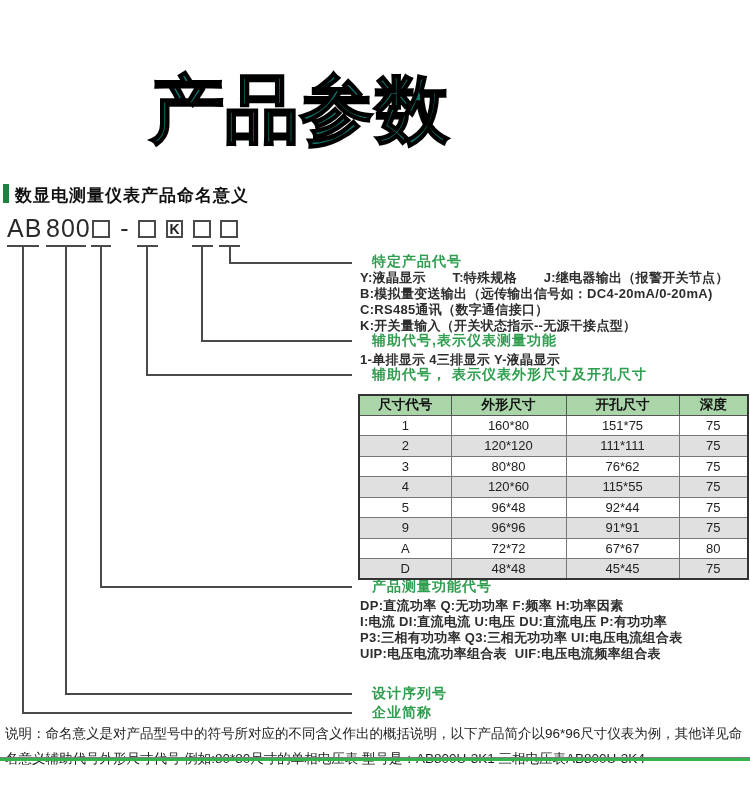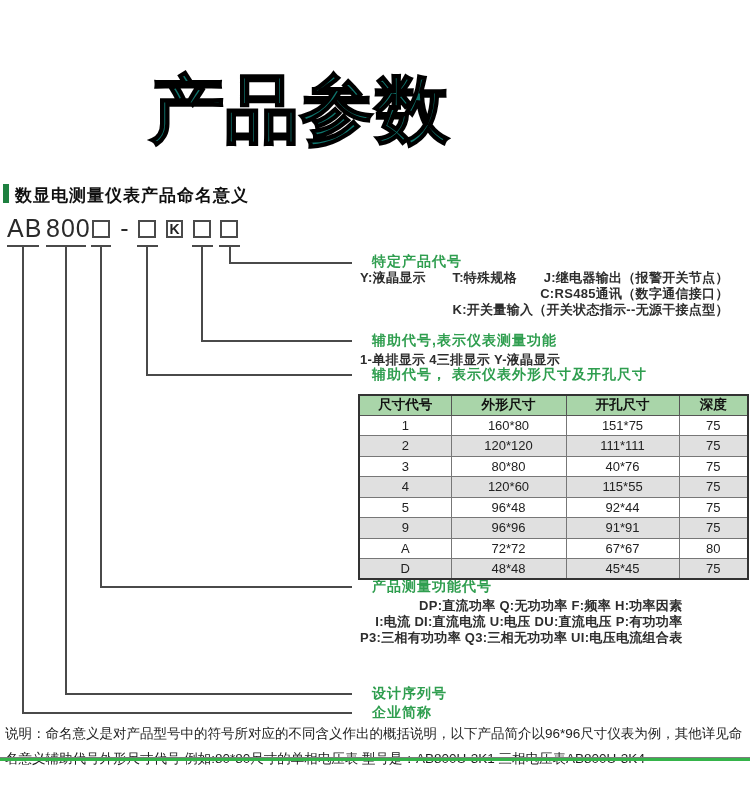--- a/index.html
+++ b/index.html
@@ -28,21 +28,21 @@
   }
   
   .tick  { position:absolute; top:245px; height:2px; background:#4a4a4a; }
   .vline { position:absolute; width:2px; background:#4a4a4a; }
   .hline { position:absolute; height:2px; background:#4a4a4a; }
   
   .co-head {
     position:absolute; left:372px; font-size:14px; font-weight:bold;
     color:var(--green,#2f9e4f); letter-spacing:1px; white-space:pre;
   }
-  .co-details { position:absolute; left:360px;text-align:right; }
+  .co-details { position:absolute; left:360px; }
   .detail-line {
     font-size:13px; line-height:16px; color:#2d2d2d; font-weight:600;
     white-space:pre; letter-spacing:0.3px;
   }
   
   .size-table-wrap { position:absolute; left:358px; top:394px; width:389px; }
   table { border-collapse:collapse; width:100%; table-layout:fixed; border:2px solid #333; }
   th {
     background:var(--table-head-bg,#a9d5a9); font-weight:bold; font-size:13.5px;
     height:20px; border:1px solid #555; color:#111; text-align:center;
@@ -97,36 +97,38 @@
   <div class="hline" style="left:229px; top:262px; width:123px"></div>
   <div class="hline" style="left:201px; top:340px; width:151px"></div>
   <div class="hline" style="left:146px; top:374px; width:206px"></div>
   <div class="hline" style="left:100px; top:586px; width:252px"></div>
   <div class="hline" style="left:65px;  top:693px; width:287px"></div>
   <div class="hline" style="left:22px;  top:712px; width:330px"></div>
 
   <div class="co-head" style="top:253px">特定产品代号</div>
   <div class="co-details" style="top:270px">
       <div class="detail-line">Y:液晶显示　　T:特殊规格　　J:继电器输出（报警开关节点）</div>
+      <div class="detail-line">B:模拟量变送输出（远传输出信号如：DC4-20mA/0-20mA)</div>
       <div class="detail-line">C:RS485通讯（数字通信接口）</div>
       <div class="detail-line">K:开关量输入（开关状态指示--无源干接点型）</div>
     </div>
 
   <div class="co-head" style="top:332px">辅助代号,表示仪表测量功能</div>
   <div class="co-details" style="top:352px">
       <div class="detail-line">1-单排显示 4三排显示 Y-液晶显示</div>
     </div>
 
   <div class="co-head" style="top:366px">辅助代号， 表示仪表外形尺寸及开孔尺寸</div>
 
   <div class="co-head" style="top:578px">产品测量功能代号</div>
   <div class="co-details" style="top:598px">
       <div class="detail-line">DP:直流功率 Q:无功功率 F:频率 H:功率因素</div>
       <div class="detail-line">I:电流 DI:直流电流 U:电压 DU:直流电压 P:有功功率</div>
       <div class="detail-line">P3:三相有功功率 Q3:三相无功功率 UI:电压电流组合表</div>
+      <div class="detail-line">UIP:电压电流功率组合表  UIF:电压电流频率组合表</div>
     </div>
 
   <div class="co-head" style="top:685px">设计序列号</div>
   <div class="co-head" style="top:704px">企业简称</div>
 
   <div class="size-table-wrap">
     <table>
       <colgroup>
         <col style="width:92px">
           <col style="width:115px">
@@ -150,21 +152,21 @@
           </tr>
           <tr>
             <td>2</td>
             <td>120*120</td>
             <td>111*111</td>
             <td>75</td>
           </tr>
           <tr>
             <td>3</td>
             <td>80*80</td>
-            <td>40*76</td>
+            <td>76*62</td>
             <td>75</td>
           </tr>
           <tr>
             <td>4</td>
             <td>120*60</td>
             <td>115*55</td>
             <td>75</td>
           </tr>
           <tr>
             <td>5</td>

